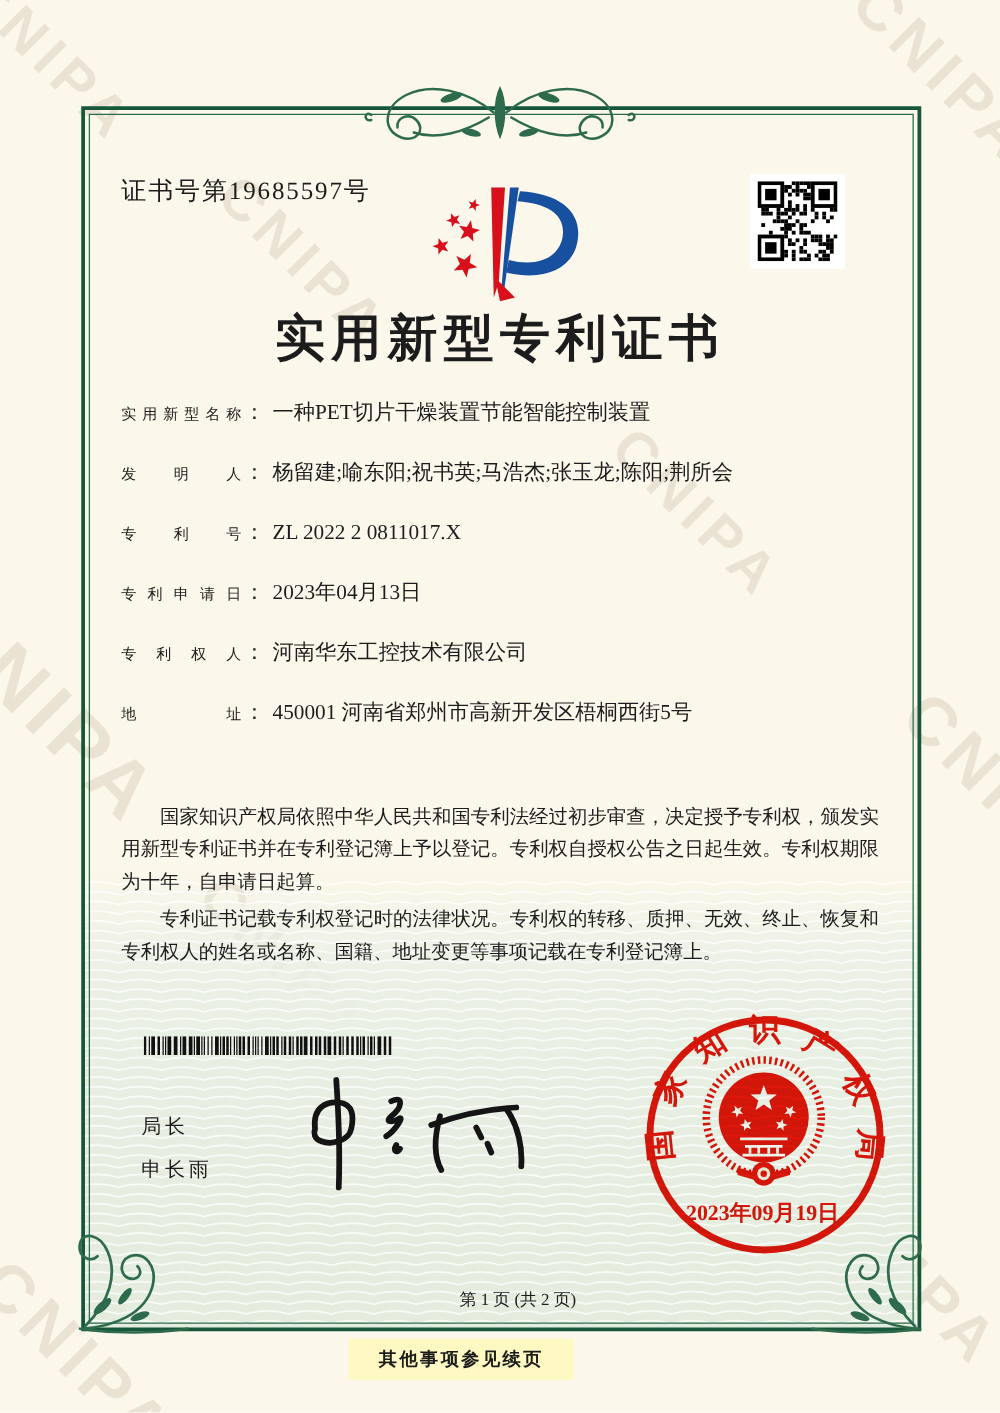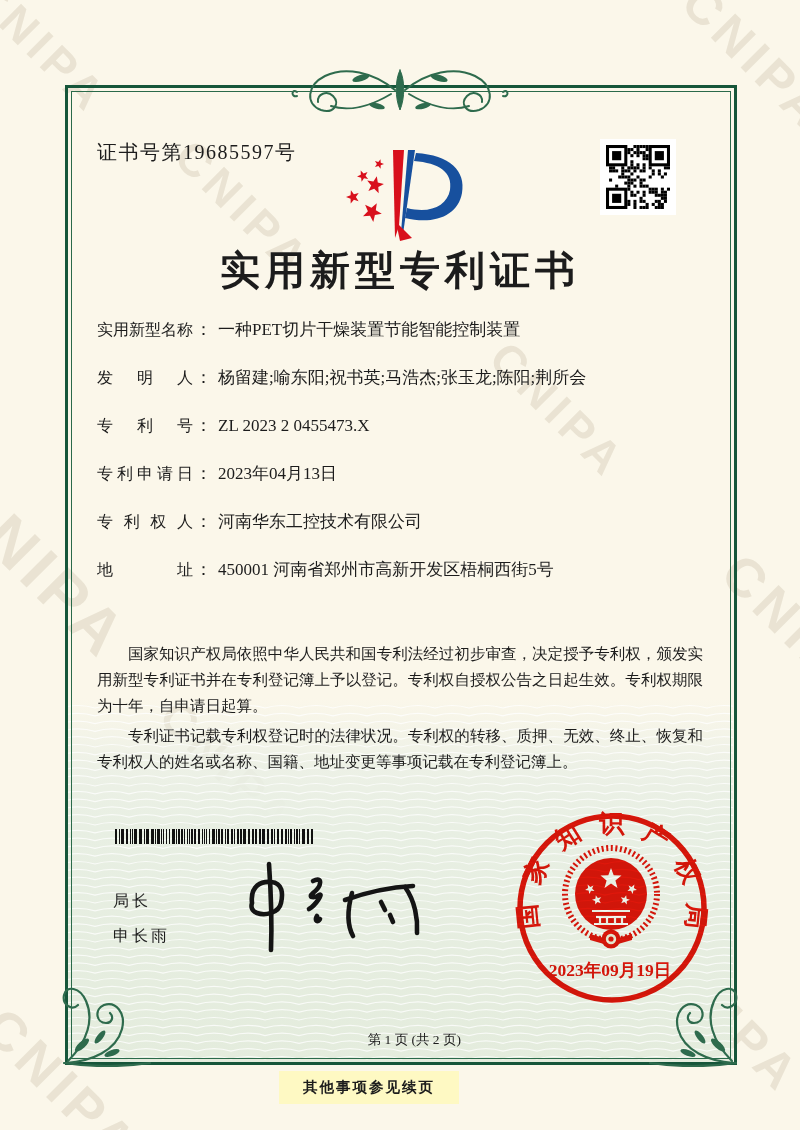--- a/index.html
+++ b/index.html
@@ -15,21 +15,21 @@
   .b-inner{left:71px;top:91px;width:658px;height:966px;border:1px solid #2a6a4a;}
   
   .waves{left:67px;top:698px;width:666px;height:366px;overflow:hidden;
          background:linear-gradient(180deg,rgba(233,239,229,0) 0,rgba(233,239,229,.8) 70px,#e8efe3 130px,#e4ecdd 100%);}
   
   .certno{left:97px;top:139px;font-size:20px;letter-spacing:1.5px;}
   .qrbox{left:600px;top:139px;width:76px;height:76px;background:#fff;}
   .title{left:0;top:243px;width:800px;text-align:center;font-size:40px;font-weight:bold;letter-spacing:5px;}
   
   .frow{position:absolute;left:97px;width:640px;height:26px;font-size:17px;white-space:nowrap;}
-  .flabel{display:inline-block;width:96px;font-size:16px;text-align:justify;text-align-last:justify;vertical-align:baseline;}
+  .flabel{display:inline-block;width:96px;font-size:12px;text-align:justify;text-align-last:justify;vertical-align:baseline;}
   .colon{margin:0 6px 0 2px;}
   .pair2{position:absolute;left:357px;top:0;}
   
   .paras{left:97px;top:641px;width:606px;font-size:15.5px;line-height:26px;text-align:justify;}
   .paras p{margin:0 0 4px 0;text-indent:2em;}
   .sig-label{left:113px;font-size:16px;letter-spacing:3px;}
   .pageinfo{left:301px;top:1031px;width:160px;text-align:right;font-size:13.5px;}
   .notebox{left:279px;top:1071px;width:180px;height:33px;background:#fef9c3;
            display:flex;align-items:center;justify-content:center;}
   .notebox span{font-size:14.5px;font-weight:bold;letter-spacing:2px;}
@@ -290,21 +290,21 @@
 
   <div class="abs title">实用新型专利证书</div>
 
   <div class="frow" style="top:318px">
     <span class="flabel">实用新型名称</span><span class="colon">：</span><span>一种PET切片干燥装置节能智能控制装置</span>
   </div>
   <div class="frow" style="top:366px">
     <span class="flabel">发明人</span><span class="colon">：</span><span>杨留建;喻东阳;祝书英;马浩杰;张玉龙;陈阳;荆所会</span>
   </div>
   <div class="frow" style="top:414px">
-    <span class="flabel">专利号</span><span class="colon">：</span><span>ZL 2023 2 0455473.X</span>
+    <span class="flabel">专利号</span><span class="colon">：</span><span>ZL 2022 2 0811017.X</span>
   </div>
   <div class="frow" style="top:462px">
     <span class="flabel">专利申请日</span><span class="colon">：</span><span>2023年04月13日</span>
   </div>
   <div class="frow" style="top:510px">
     <span class="flabel">专利权人</span><span class="colon">：</span><span>河南华东工控技术有限公司</span>
   </div>
   <div class="frow" style="top:558px">
     <span class="flabel">地址</span><span class="colon">：</span><span>450001 河南省郑州市高新开发区梧桐西街5号</span>
   </div>

